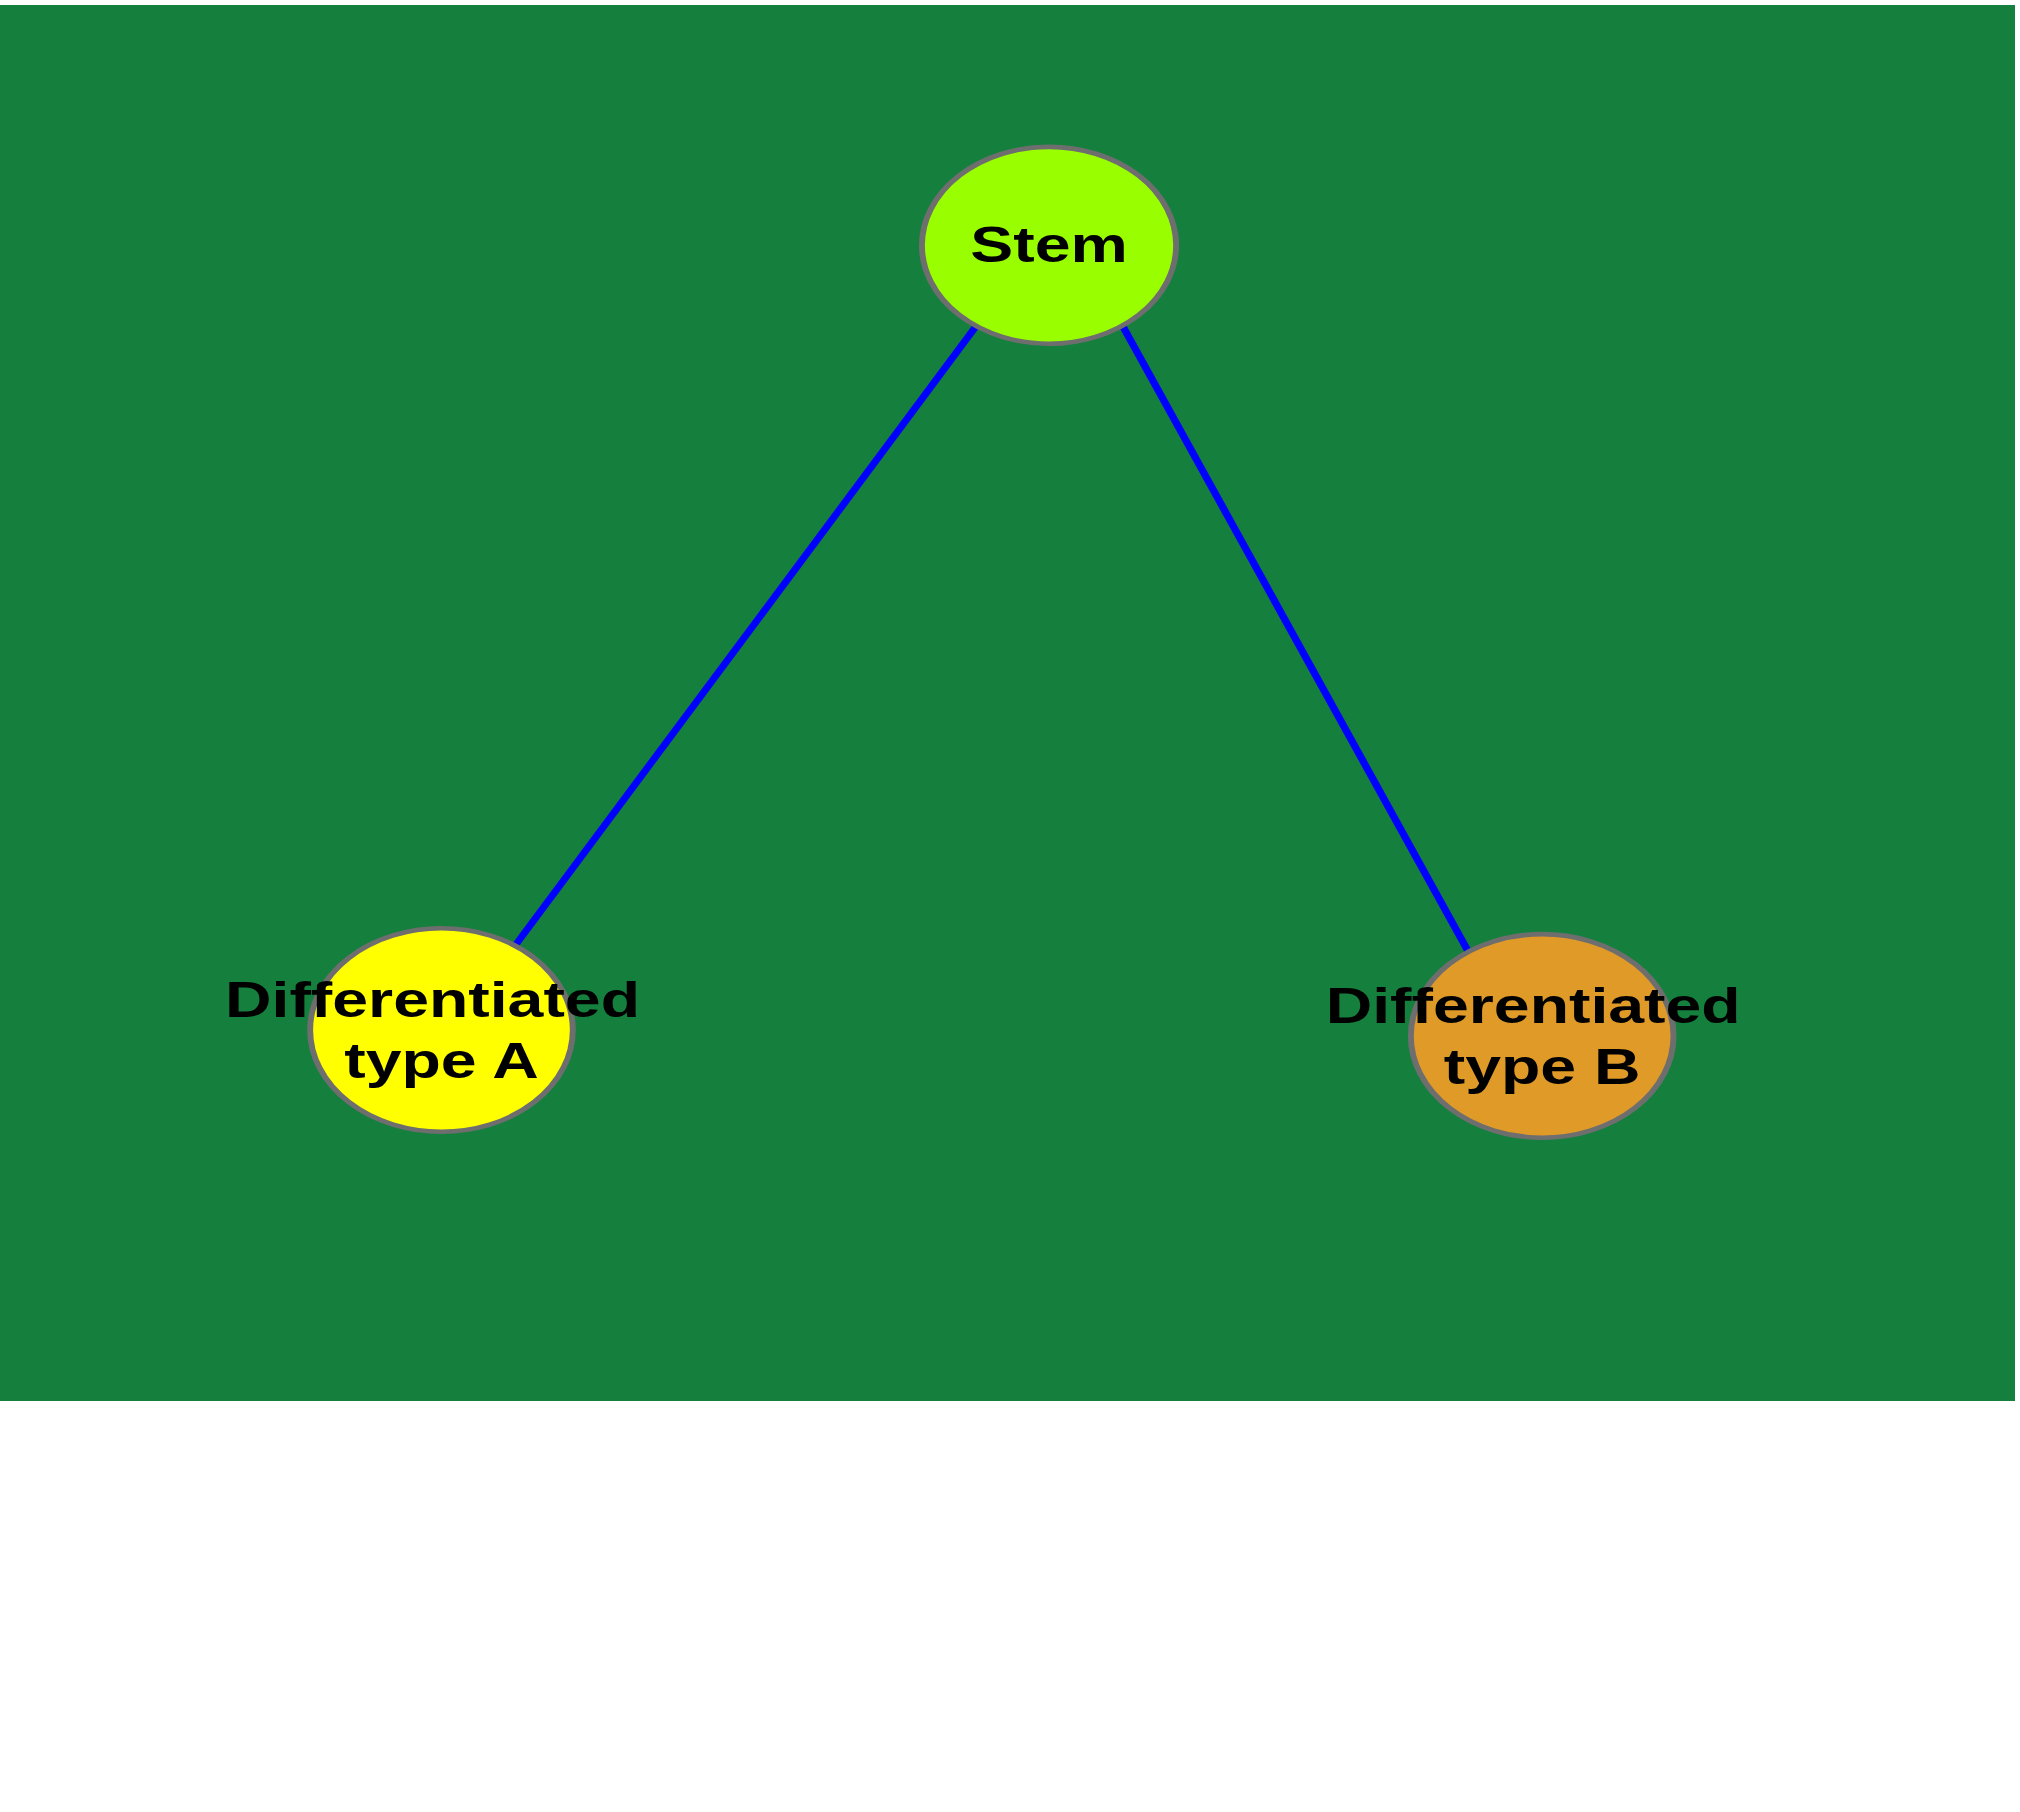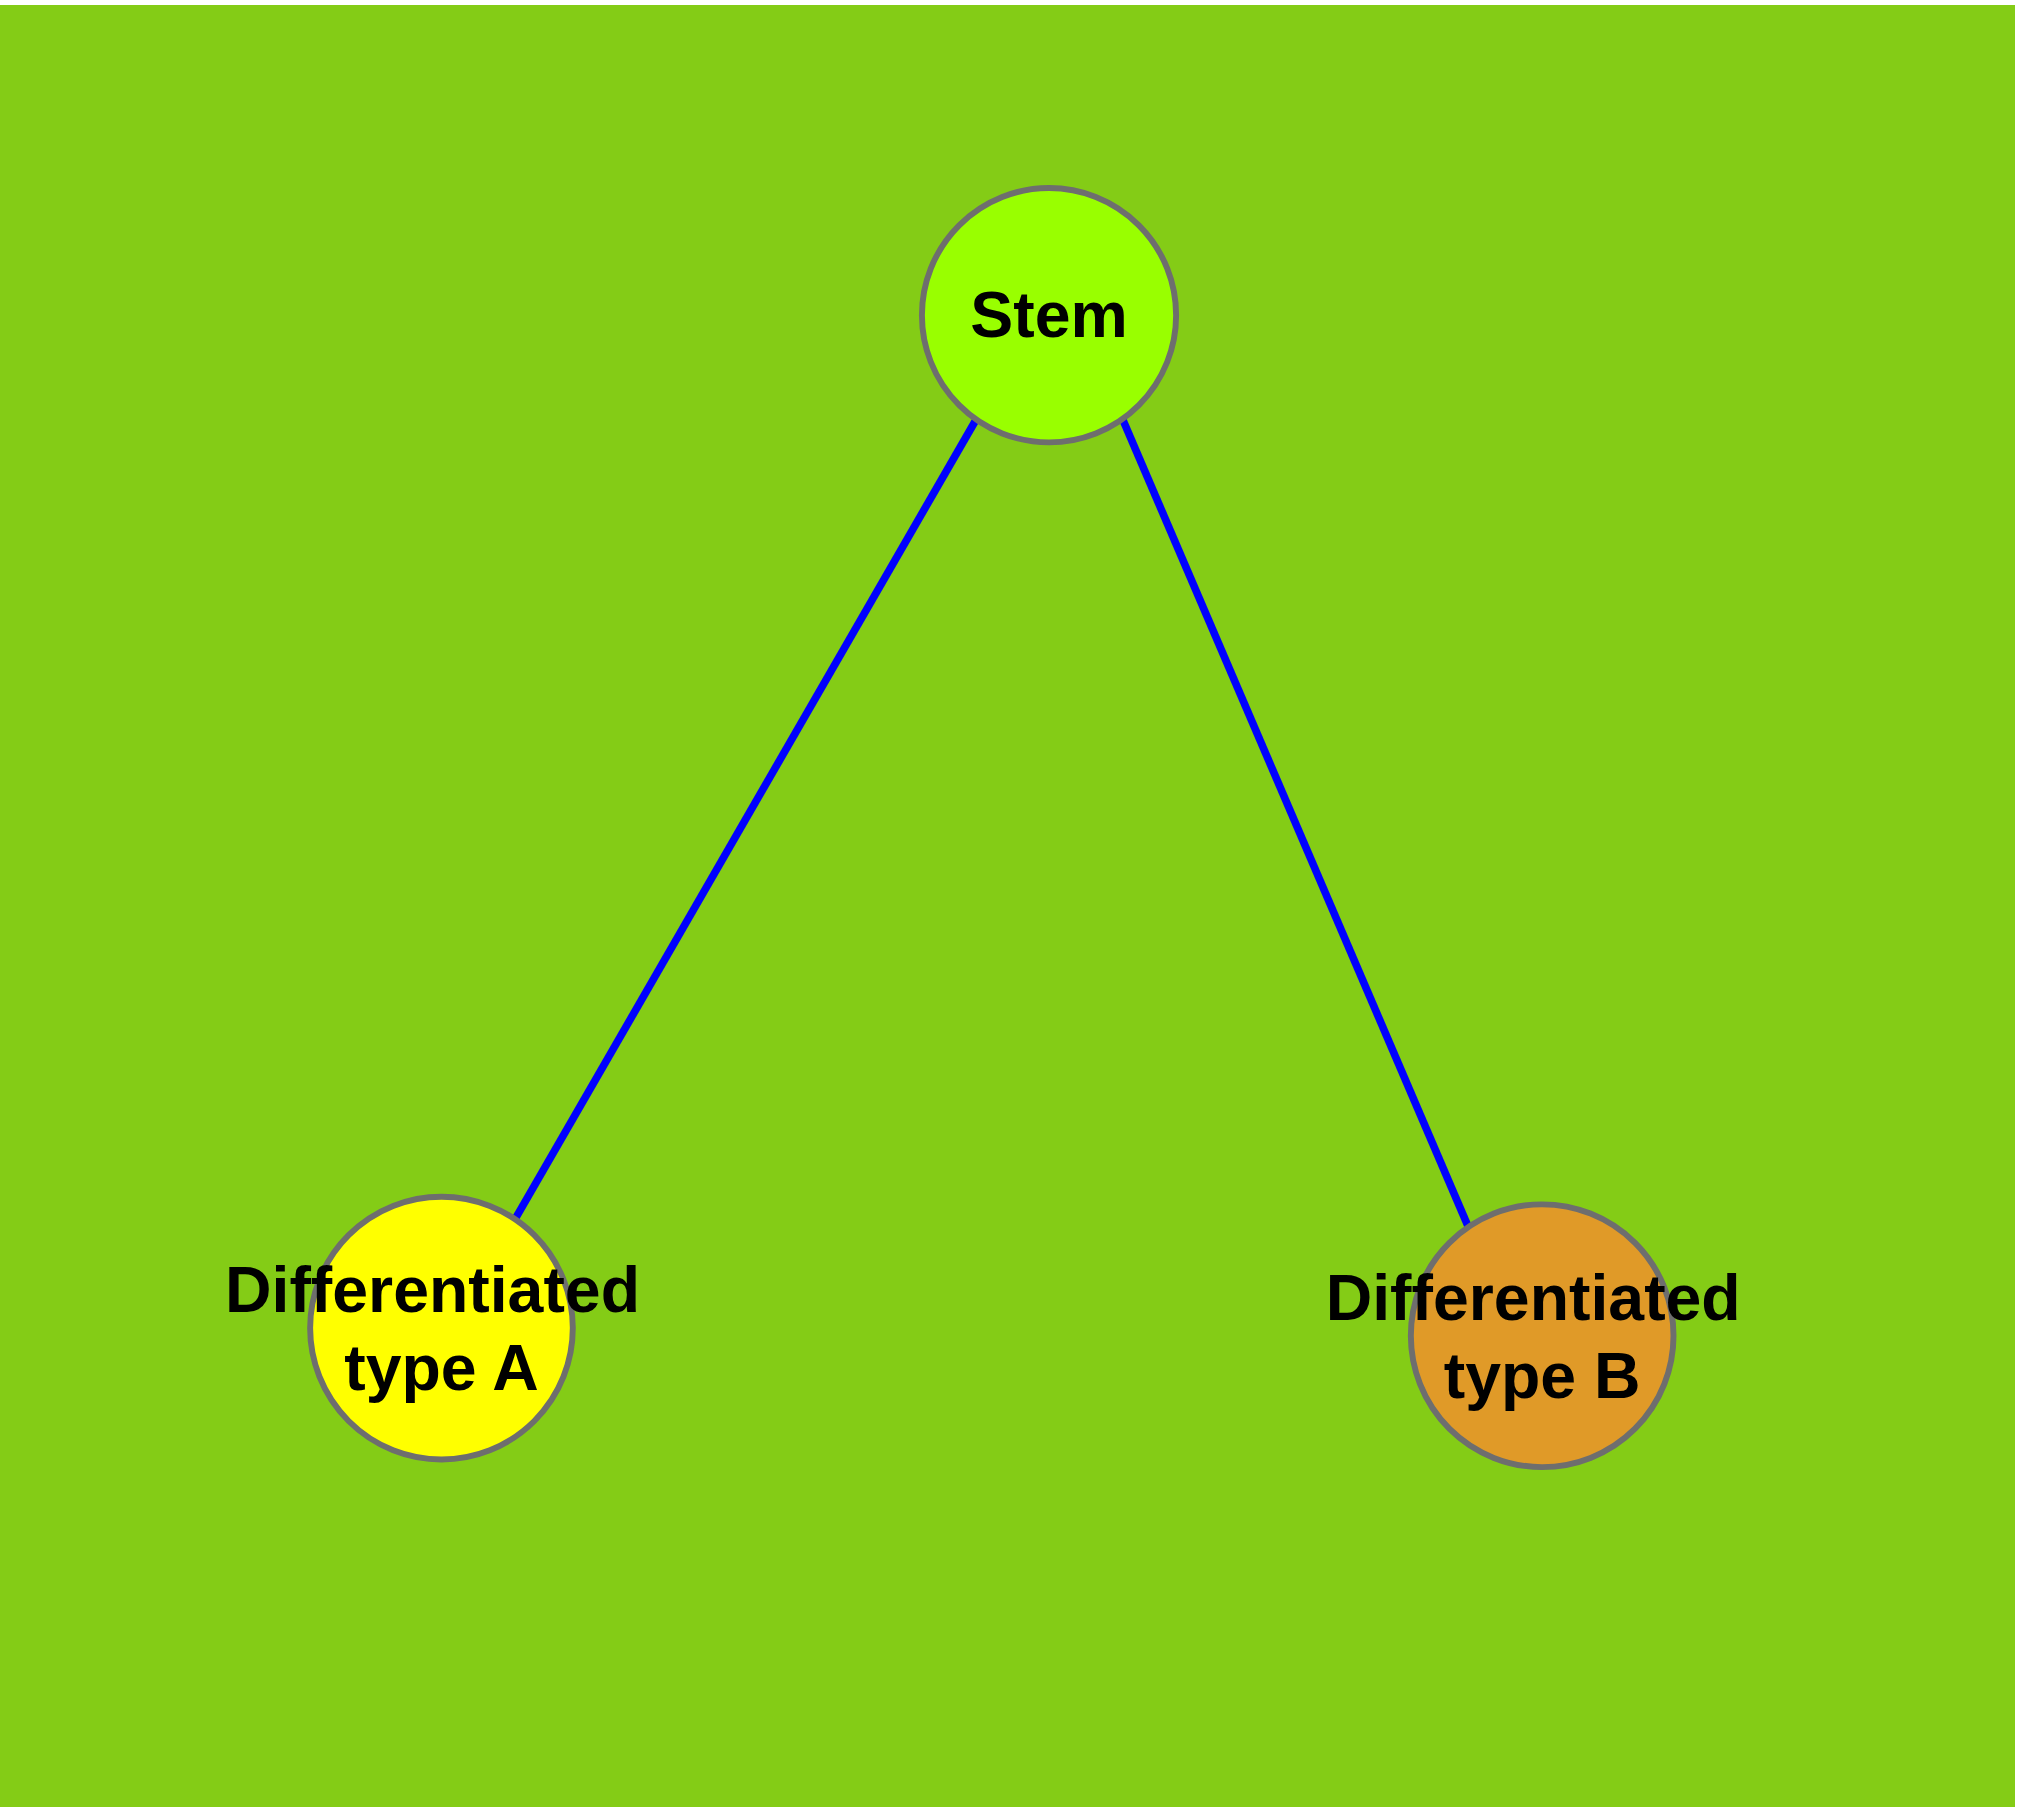--- a/index.html
+++ b/index.html
@@ -12,22 +12,22 @@
     width: 2021px;
     height: 1812px;
     overflow: hidden;
     font-family: "Liberation Sans", sans-serif;
   }
   #graph-canvas {
     position: absolute;
     left: 0px;
     top: 5.1px;
     width: 2015px;
-    height: 1802px;
-    background: #84cc16;
+    height: 1396px;
+    background: #15803d;
   }
   #graph-svg {
     position: absolute;
     left: 0;
     top: 0;
     width: 100%;
     height: 100%;
     display: block;
   }
   .node-circle {

